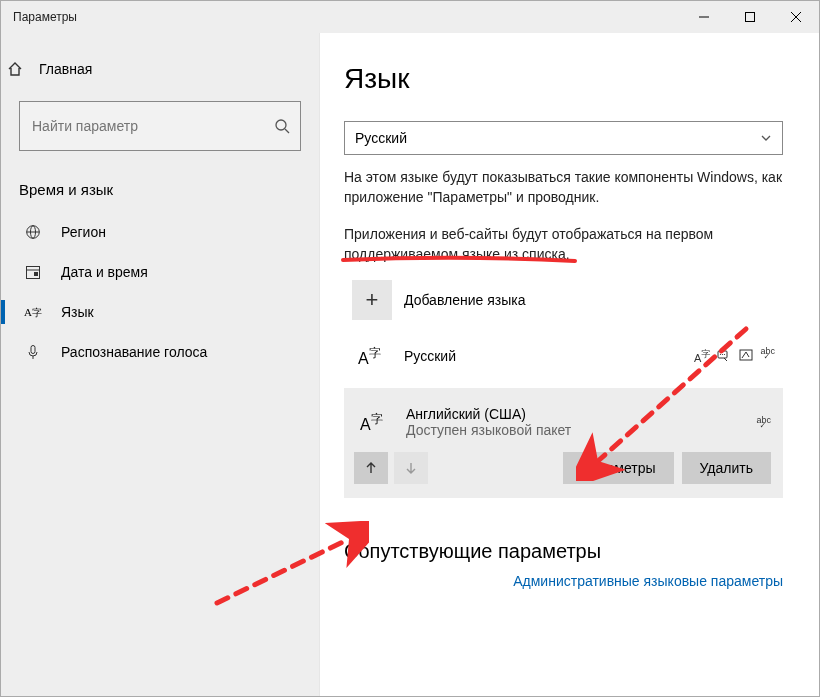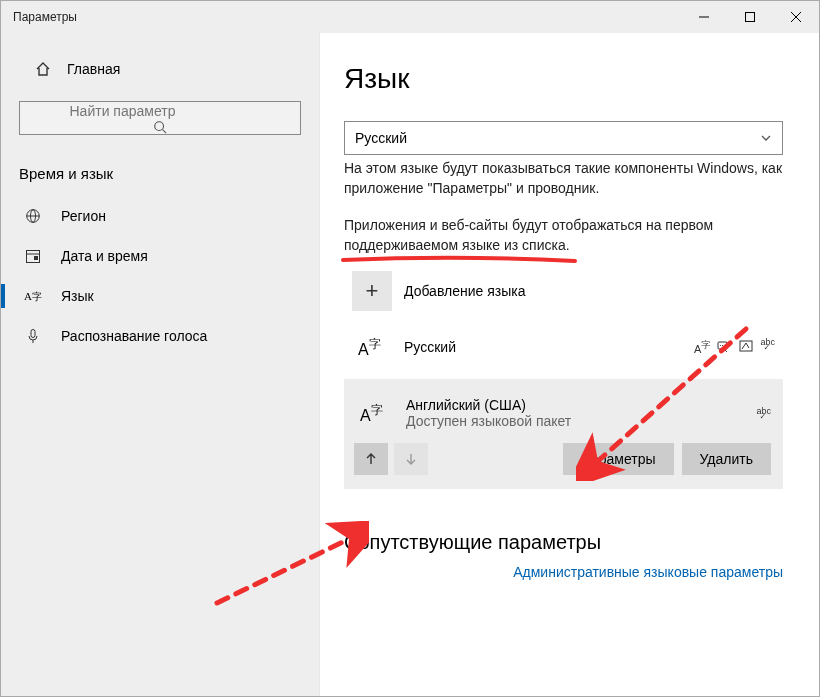--- a/index.html
+++ b/index.html
@@ -32,33 +32,32 @@
   .layout { display: flex; height: calc(697px - 33px); }
   .sidebar {
     width: 319px;
     background: #eeeeee;
     padding: 18px 0 0 0;
     border-right: 1px solid #e6e6e6;
     position: relative;
   }
   .home {
     display: flex; align-items: flex-end;
-    padding: 10px 34px;
+    padding: 10px 6px;
     font-size: 14px;
     cursor: pointer;
   }
   .home svg { margin-right: 16px; }
   .searchbox {
     margin: 14px 18px 22px 18px;
-    height: 34px;
+    height: 50px;
     border: 1px solid #888;
     background: #f2f2f2;
     display: flex; align-items: center;
     padding: 0 10px;
-    flex-direction: column;
   }
   .searchbox input {
     flex: 1; border: none; outline: none; background: transparent;
     font-size: 14px; color: #555;
   }
   .group-title {
     font-weight: 400;
     font-size: 15px;
     padding: 8px 18px 14px 18px;
   }
@@ -86,21 +85,21 @@
   }
   .dropdown {
     border: 1px solid #888;
     height: 34px;
     display: flex; align-items: center;
     padding: 0 10px;
     width: 100%;
     cursor: pointer;
   }
   .dropdown .label { flex: 1; }
-  .desc { color: #222; margin-top: 3px; line-height: 1.45; }
+  .desc { color: #222; margin-top: 12px; line-height: 1.45; }
   h2.section-title {
     font-size: 20px; font-weight: 400;
     margin: 36px 0 0 0;
     display: inline-block;
     position: relative;
   }
   .underline-red {
     position: absolute;
     height: 9px;
     width: 236px;

